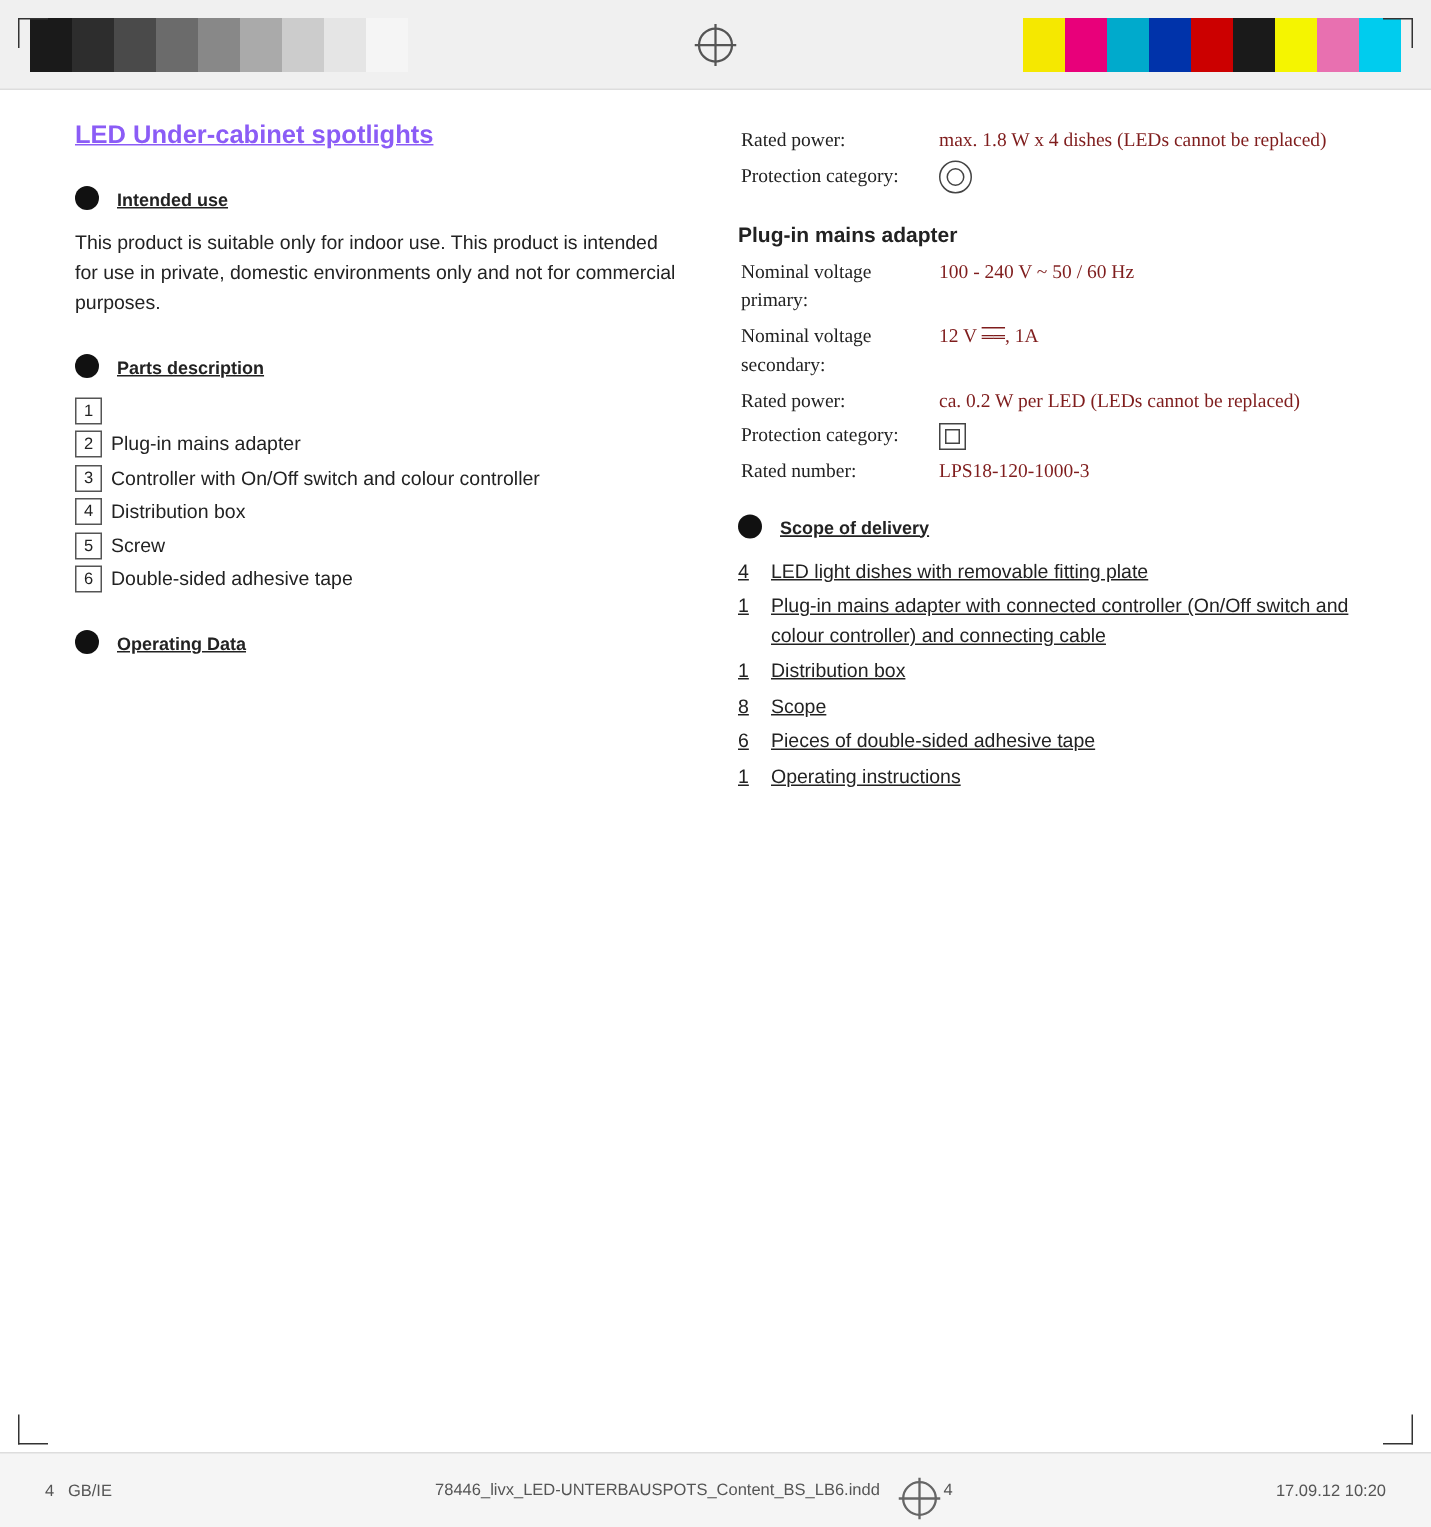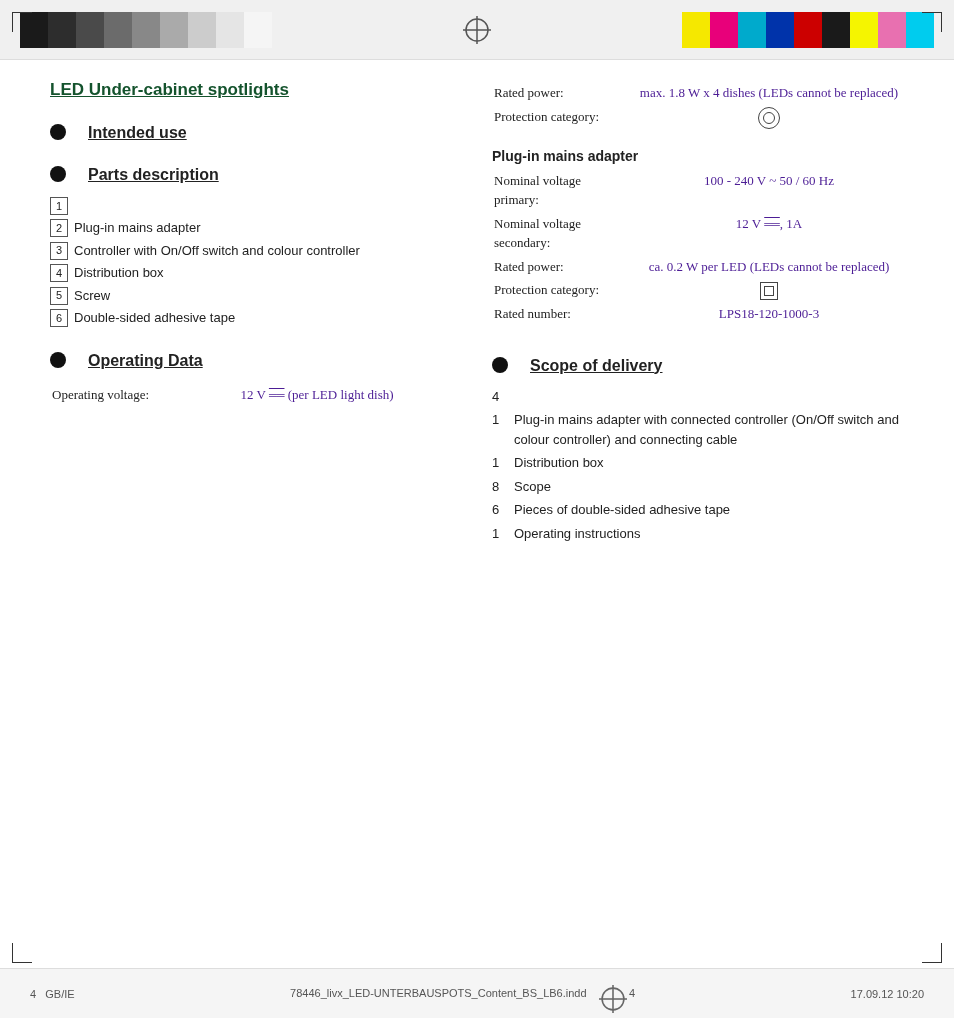--- a/index.html
+++ b/index.html
@@ -54,28 +54,28 @@
     .right-col {
       width: 50%;
       padding-left: 10px;
     }
 
     .page-title {
       font-size: 17px;
       font-weight: bold;
       text-decoration: underline;
       margin-bottom: 18px;
-      color: #14532d;
+      color: #8b5cf6;
     }
 
     .section-heading {
       display: flex;
-      align-items: flex-start;
-      gap: 22px;
-      font-size: 16px;
+      align-items: flex-end;
+      gap: 12px;
+      font-size: 12px;
       font-weight: bold;
       text-decoration: underline;
       margin-bottom: 12px;
       margin-top: 6px;
     }
     .bullet-circle {
       width: 16px;
       height: 16px;
       background: #111;
       border-radius: 50%;
@@ -129,22 +129,21 @@
       vertical-align: top;
       font-size: 13px;
       line-height: 1.5;
       padding: 1px 0;
     }
     .tech-table td:first-child {
       width: 130px;
       color: #222;
     }
     .tech-table td:last-child {
-      color: #4c1d95;
-      text-align: center;
+      color: #7f1d1d;
     }
 
     .sub-section-title {
       font-weight: bold;
       font-size: 14px;
       margin-top: 14px;
       margin-bottom: 4px;
     }
 
     .protection-icon {
@@ -297,20 +296,21 @@
 
   <div class="left-col">
 
     <div class="page-title">LED Under-cabinet spotlights</div>
 
     <div class="section-spacer">
       <div class="section-heading">
         <span class="bullet-circle"></span>
         <span>Intended use</span>
       </div>
+      <div class="section-body">This product is suitable only for indoor use. This product is intended for use in private, domestic environments only and not for commercial purposes.</div>
     </div>
 
     <div class="section-spacer">
       <div class="section-heading">
         <span class="bullet-circle"></span>
         <span>Parts description</span>
       </div>
       <ul class="parts-list">
         <li>
           <span class="num-box">1</span>
@@ -337,28 +337,20 @@
         </li>
       </ul>
     </div>
 
     <div class="section-spacer">
       <div class="section-heading">
         <span class="bullet-circle"></span>
         <span>Operating Data</span>
       </div>
       <div>
-        <table class="tech-table">
-          <tbody>
-              <tr>
-            <td>Operating voltage:</td>
-            <td>12 V <span style="text-decoration:overline;font-size:11px;">══</span> (per LED light dish)</td>
-          </tr>
-        </tbody>
-          </table>
       </div>
     </div>
 
   </div>
 
   <div class="right-col">
 
     <div style="margin-bottom: 16px;">
       <table class="tech-table">
         <tbody>
@@ -403,28 +395,29 @@
           </td>
         </tr>
         <tr>
           <td>Rated number:</td>
           <td>LPS18-120-1000-3</td>
         </tr>
       </tbody>
         </table>
     </div>
 
-    <div class="section-spacer" style="margin-top: 30px;">
+    <div class="section-spacer" style="margin-top: 16px; text-decoration: underline;">
       <div class="section-heading">
         <span class="bullet-circle"></span>
         <span>Scope of delivery</span>
       </div>
       <ul class="scope-list">
         <li>
           <span class="qty">4</span>
+          <span>LED light dishes with removable fitting plate</span>
         </li>
         <li>
           <span class="qty">1</span>
           <span>Plug-in mains adapter with connected controller (On/Off switch and colour controller) and connecting cable</span>
         </li>
         <li>
           <span class="qty">1</span>
           <span>Distribution box</span>
         </li>
         <li>

